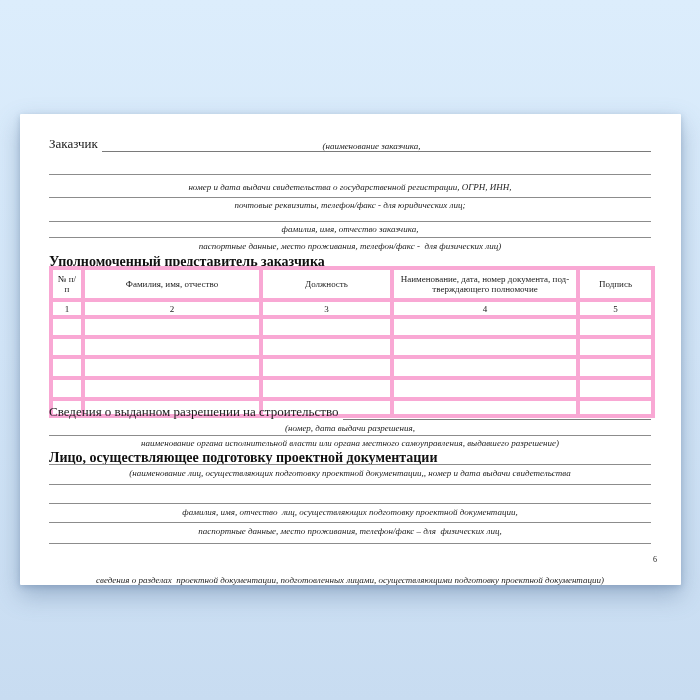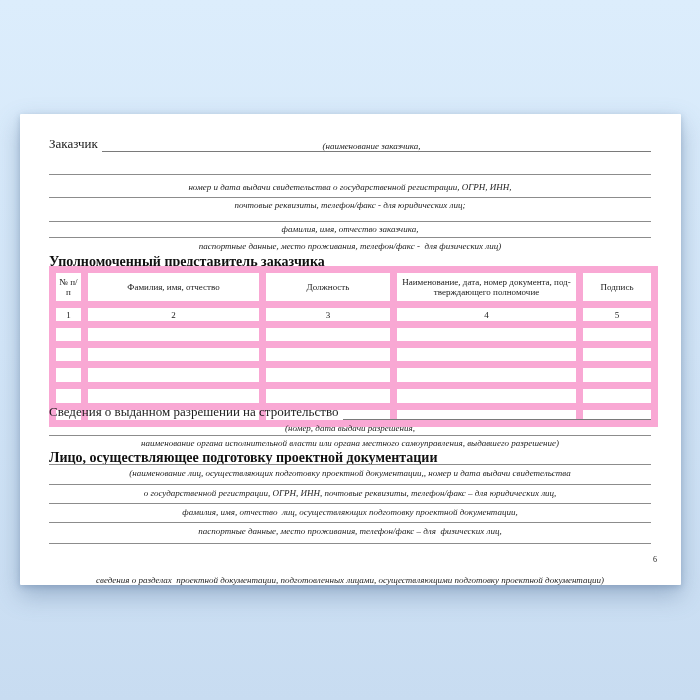--- a/index.html
+++ b/index.html
@@ -28,21 +28,21 @@
   .rule{
     left:29px;width:602px;height:0;border-top:1px solid #8c8c8c;
   }
   .heading{font-size:14px;font-weight:bold;color:#111;left:29px;}
   table.rep{
     position:absolute;left:29px;top:152px;width:602px;height:138px;
     border-collapse:collapse;table-layout:fixed;
     font-size:9px;line-height:10px;
   }
   table.rep td{
-    border:7px solid #f9a8d4;text-align:center;vertical-align:middle;
+    border:4px solid #f9a8d4;text-align:center;vertical-align:middle;
     padding:1px 3px;overflow:hidden;
   }
   table.rep{border:1.5px solid #2a2a2a;}
   .th4{white-space:pre-line;}
   .hdr td{height:26px;}
   .numrow td{height:11px;}
   .pagenum{font-size:8px;color:#222;}
 </style>
 </head>
 <body>
@@ -138,21 +138,20 @@
   <div class="abs caption" style="top:309px;">(номер, дата выдачи разрешения,</div>
   <div class="abs rule" style="top:321px;"></div>
   <div class="abs caption" style="top:324px;">наименование органа исполнительной власти или органа местного самоуправления, выдавшего разрешение)</div>
 
   <div class="abs heading" style="top:336px;">Лицо, осуществляющее подготовку проектной документации</div>
 
   <div class="abs rule" style="top:350px;"></div>
   <div class="abs caption" style="top:354px;">(наименование лиц, осуществляющих подготовку проектной документации,, номер и дата выдачи свидетельства</div>
 
   <div class="abs rule" style="top:370px;"></div>
-  <div class="abs caption" style="top:374px;">о государственной регистрации, ОГРН, ИНН, почтовые реквизиты, телефон/факс – для юридических лиц,</div>
 
   <div class="abs rule" style="top:389px;"></div>
   <div class="abs caption" style="top:393px;">фамилия, имя, отчество  лиц, осуществляющих подготовку проектной документации,</div>
 
   <div class="abs rule" style="top:408px;"></div>
   <div class="abs caption" style="top:412px;">паспортные данные, место проживания, телефон/факс – для  физических лиц,</div>
 
   <div class="abs rule" style="top:429px;"></div>
   <div class="abs caption" style="top:433px;margin-top:28px;">сведения о разделах  проектной документации, подготовленных лицами, осуществляющими подготовку проектной документации)</div>
 

